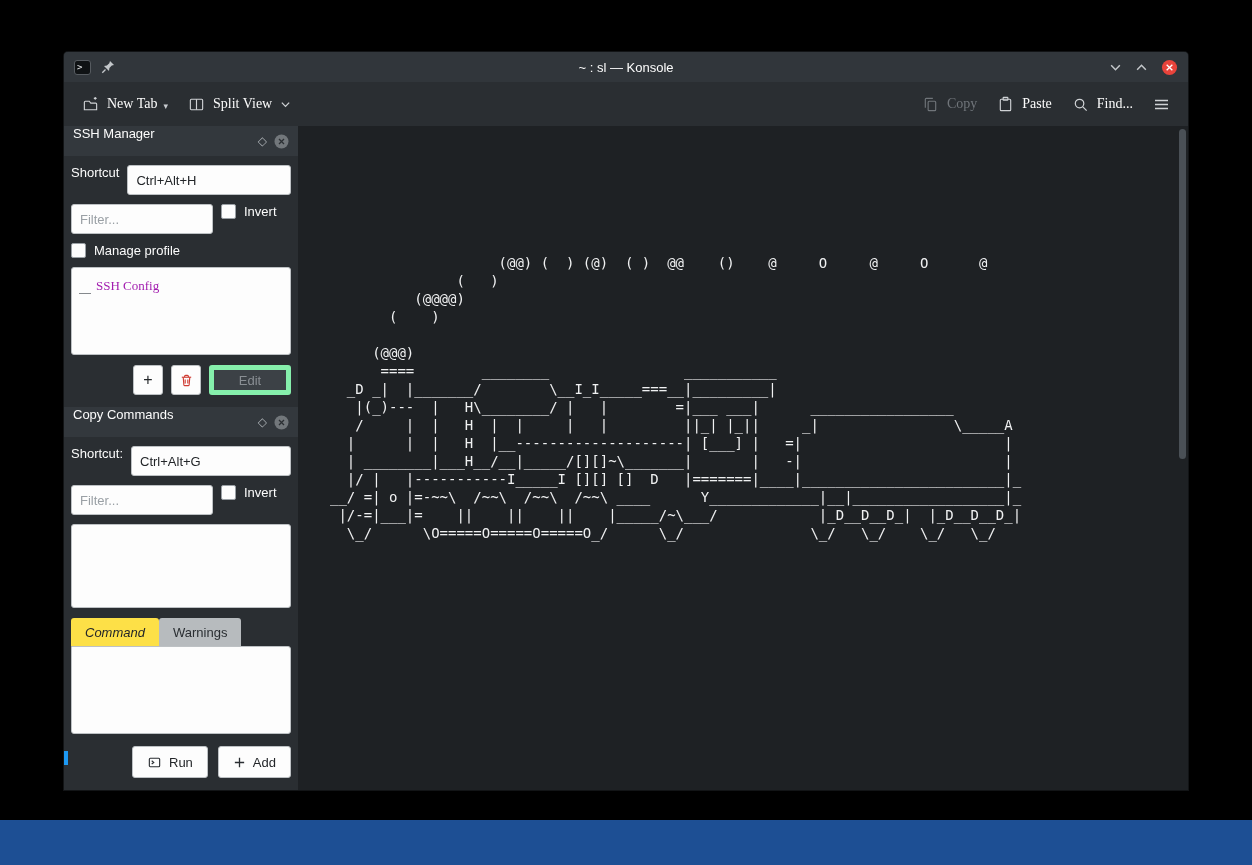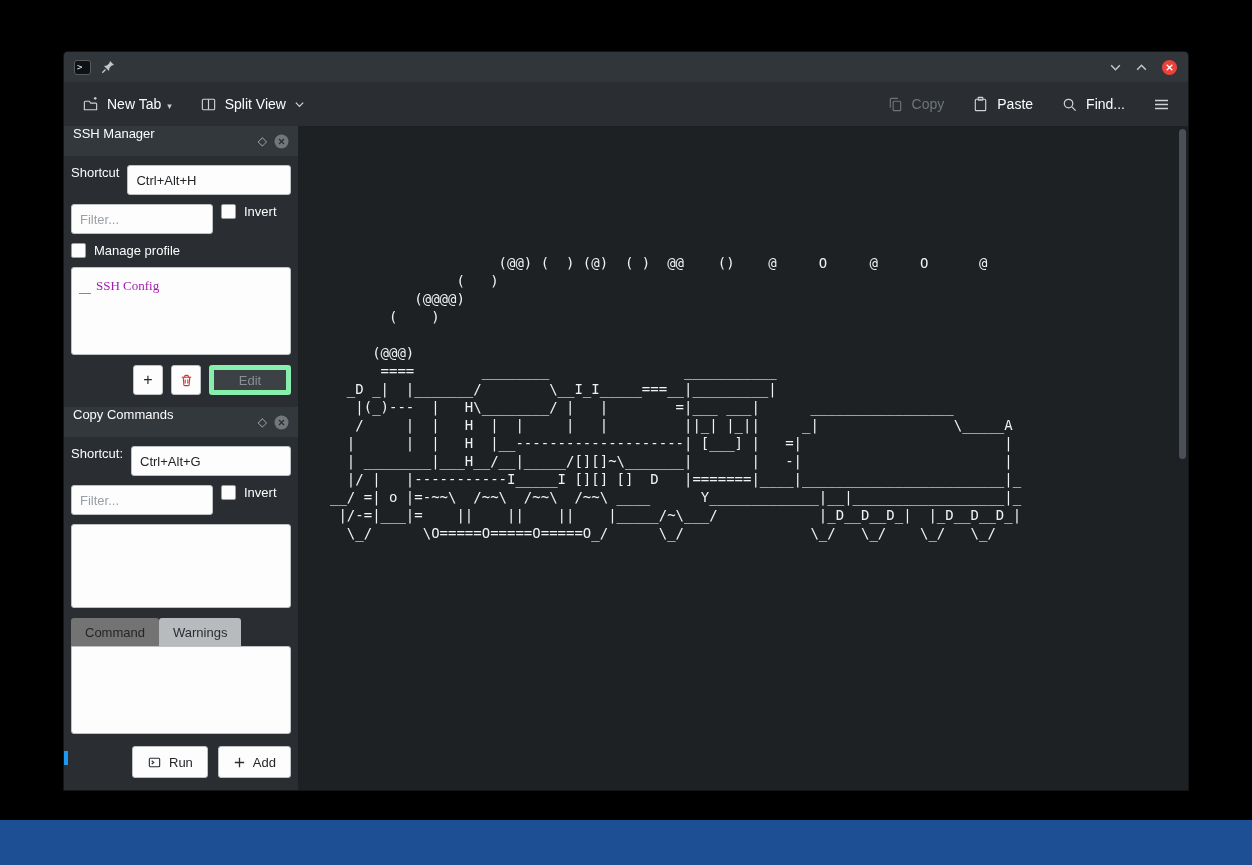--- a/index.html
+++ b/index.html
@@ -14,21 +14,21 @@
   .titlebar { height:30px; background:#31363b; display:flex; align-items:center; padding:0 10px; position:relative; flex:0 0 auto; }
   .tb-title { position:absolute; left:0; right:0; text-align:center; color:#fcfcfc; font-size:13px; pointer-events:none; }
   .tb-left { display:flex; align-items:center; gap:10px; z-index:1; }
   .tb-right { margin-left:auto; display:flex; align-items:center; gap:13px; z-index:1; }
   .tb-btn { background:none; border:none; padding:0; display:flex; align-items:center; }
   .app-icon { width:17px; height:15px; background:#0f1214; border:1px solid #565b60; border-radius:3px;
               color:#e8eaec; font-size:9px; display:flex; align-items:center; padding-left:2px;
               font-family:"DejaVu Sans Mono", monospace; }
 
   
-  .toolbar { height:44px; display:flex; align-items:center; padding:0 18px; gap:28px; flex:0 0 auto; }
+  .toolbar { height:44px; display:flex; align-items:center; padding:0 18px; gap:20px; flex:0 0 auto;font-family:Liberation Serif, serif; }
   .tool-btn { display:flex; align-items:center; gap:8px; background:none; border:none;
               color:#fcfcfc; font-size:14px; font-family:inherit; }
   .tool-btn.disabled { color:#70757a; }
   .toolbar-spacer { flex:1; }
   .mini-caret { font-size:9px; color:#c8ccd0; align-self:flex-end; margin-left:-2px; margin-bottom:2px; }
 
   
   .wbody { flex:1; display:flex; min-height:0; }
 
   
@@ -51,21 +51,21 @@
   .list-item { display:flex; align-items:flex-end; height:22px; padding:0 7px; font-size:13px; color:#a21caf; gap:5px;font-family:Liberation Serif, serif; }
   .tree-branch { width:12px; height:0; border-top:1px solid #85898d; flex:0 0 auto; }
   .btn-row { display:flex; justify-content:flex-end; gap:8px; margin-top:10px; }
   .sq-btn { width:30px; height:30px; background:#fdfdfd; border:1px solid #bdc1c4; border-radius:3px;
             display:flex; align-items:center; justify-content:center; font-size:16px; color:#232629; font-family:inherit; }
   .edit-btn { width:82px; height:30px; background:#3c4146; border:5px solid #86efac; border-radius:3px;
               color:#8a8f94; font-size:13px; font-family:inherit; }
   .qc-list { height:84px; }
   .tabs { display:flex; margin-top:10px; }
   .tab { height:28px; padding:0 14px; display:flex; align-items:center; font-size:13px; border:none; font-family:inherit; }
-  .tab.active { background:#737373; color:#232629; border-radius:3px 3px 0 0; }
+  .tab.active { background:#fde047; color:#232629; border-radius:3px 3px 0 0;font-style:italic; }
   .tab.inactive { background:#b7bbbe; color:#2a2e32; border-radius:3px 3px 0 0;text-align:center; }
   .textarea { height:88px; background:#fdfdfd; border:1px solid #bdc1c4; border-radius:0 3px 3px 3px; }
   .action-row { display:flex; justify-content:flex-end; gap:10px; margin-top:12px;align-items:flex-end; }
   .action-btn { height:32px; background:#fdfdfd; border:1px solid #bdc1c4; border-radius:3px;
                 display:flex; align-items:center; gap:7px; padding:0 14px; font-size:13px; color:#232629; font-family:inherit; }
 
   
   .terminal { flex:1; background:#1e2124; position:relative; overflow:hidden; }
   .term-pre { position:absolute; top:128px; left:32px; margin:0;
               font-family:"DejaVu Sans Mono", monospace; font-size:14px; line-height:18px;
@@ -87,20 +87,21 @@
     <div class="titlebar">
       <div class="tb-left">
         <span class="app-icon">&gt;</span>
         <button class="tb-btn" title="">
           <svg width="14" height="14" viewBox="0 0 14 14">
             <path d="M9 1 L13 5 L10.8 5.6 L8.4 8 L8 11 L3 6 L5.9 5.6 L8.3 3.2 Z" fill="#c3c7ca"></path>
             <path d="M4.5 9.5 L1.3 12.7" stroke="#c3c7ca" stroke-width="1.3" fill="none"></path>
           </svg>
         </button>
       </div>
+      <div class="tb-title">~ : sl — Konsole</div>
       <div class="tb-right">
         <button class="tb-btn">
           <span>
             <svg width="13" height="13" viewBox="0 0 12 12">
                 <path d="M2 4l4 4 4-4" fill="none" stroke="#c3c7ca" stroke-width="1.4"></path>
               </svg>
           </span>
         </button>
         <button class="tb-btn">
           <span>

